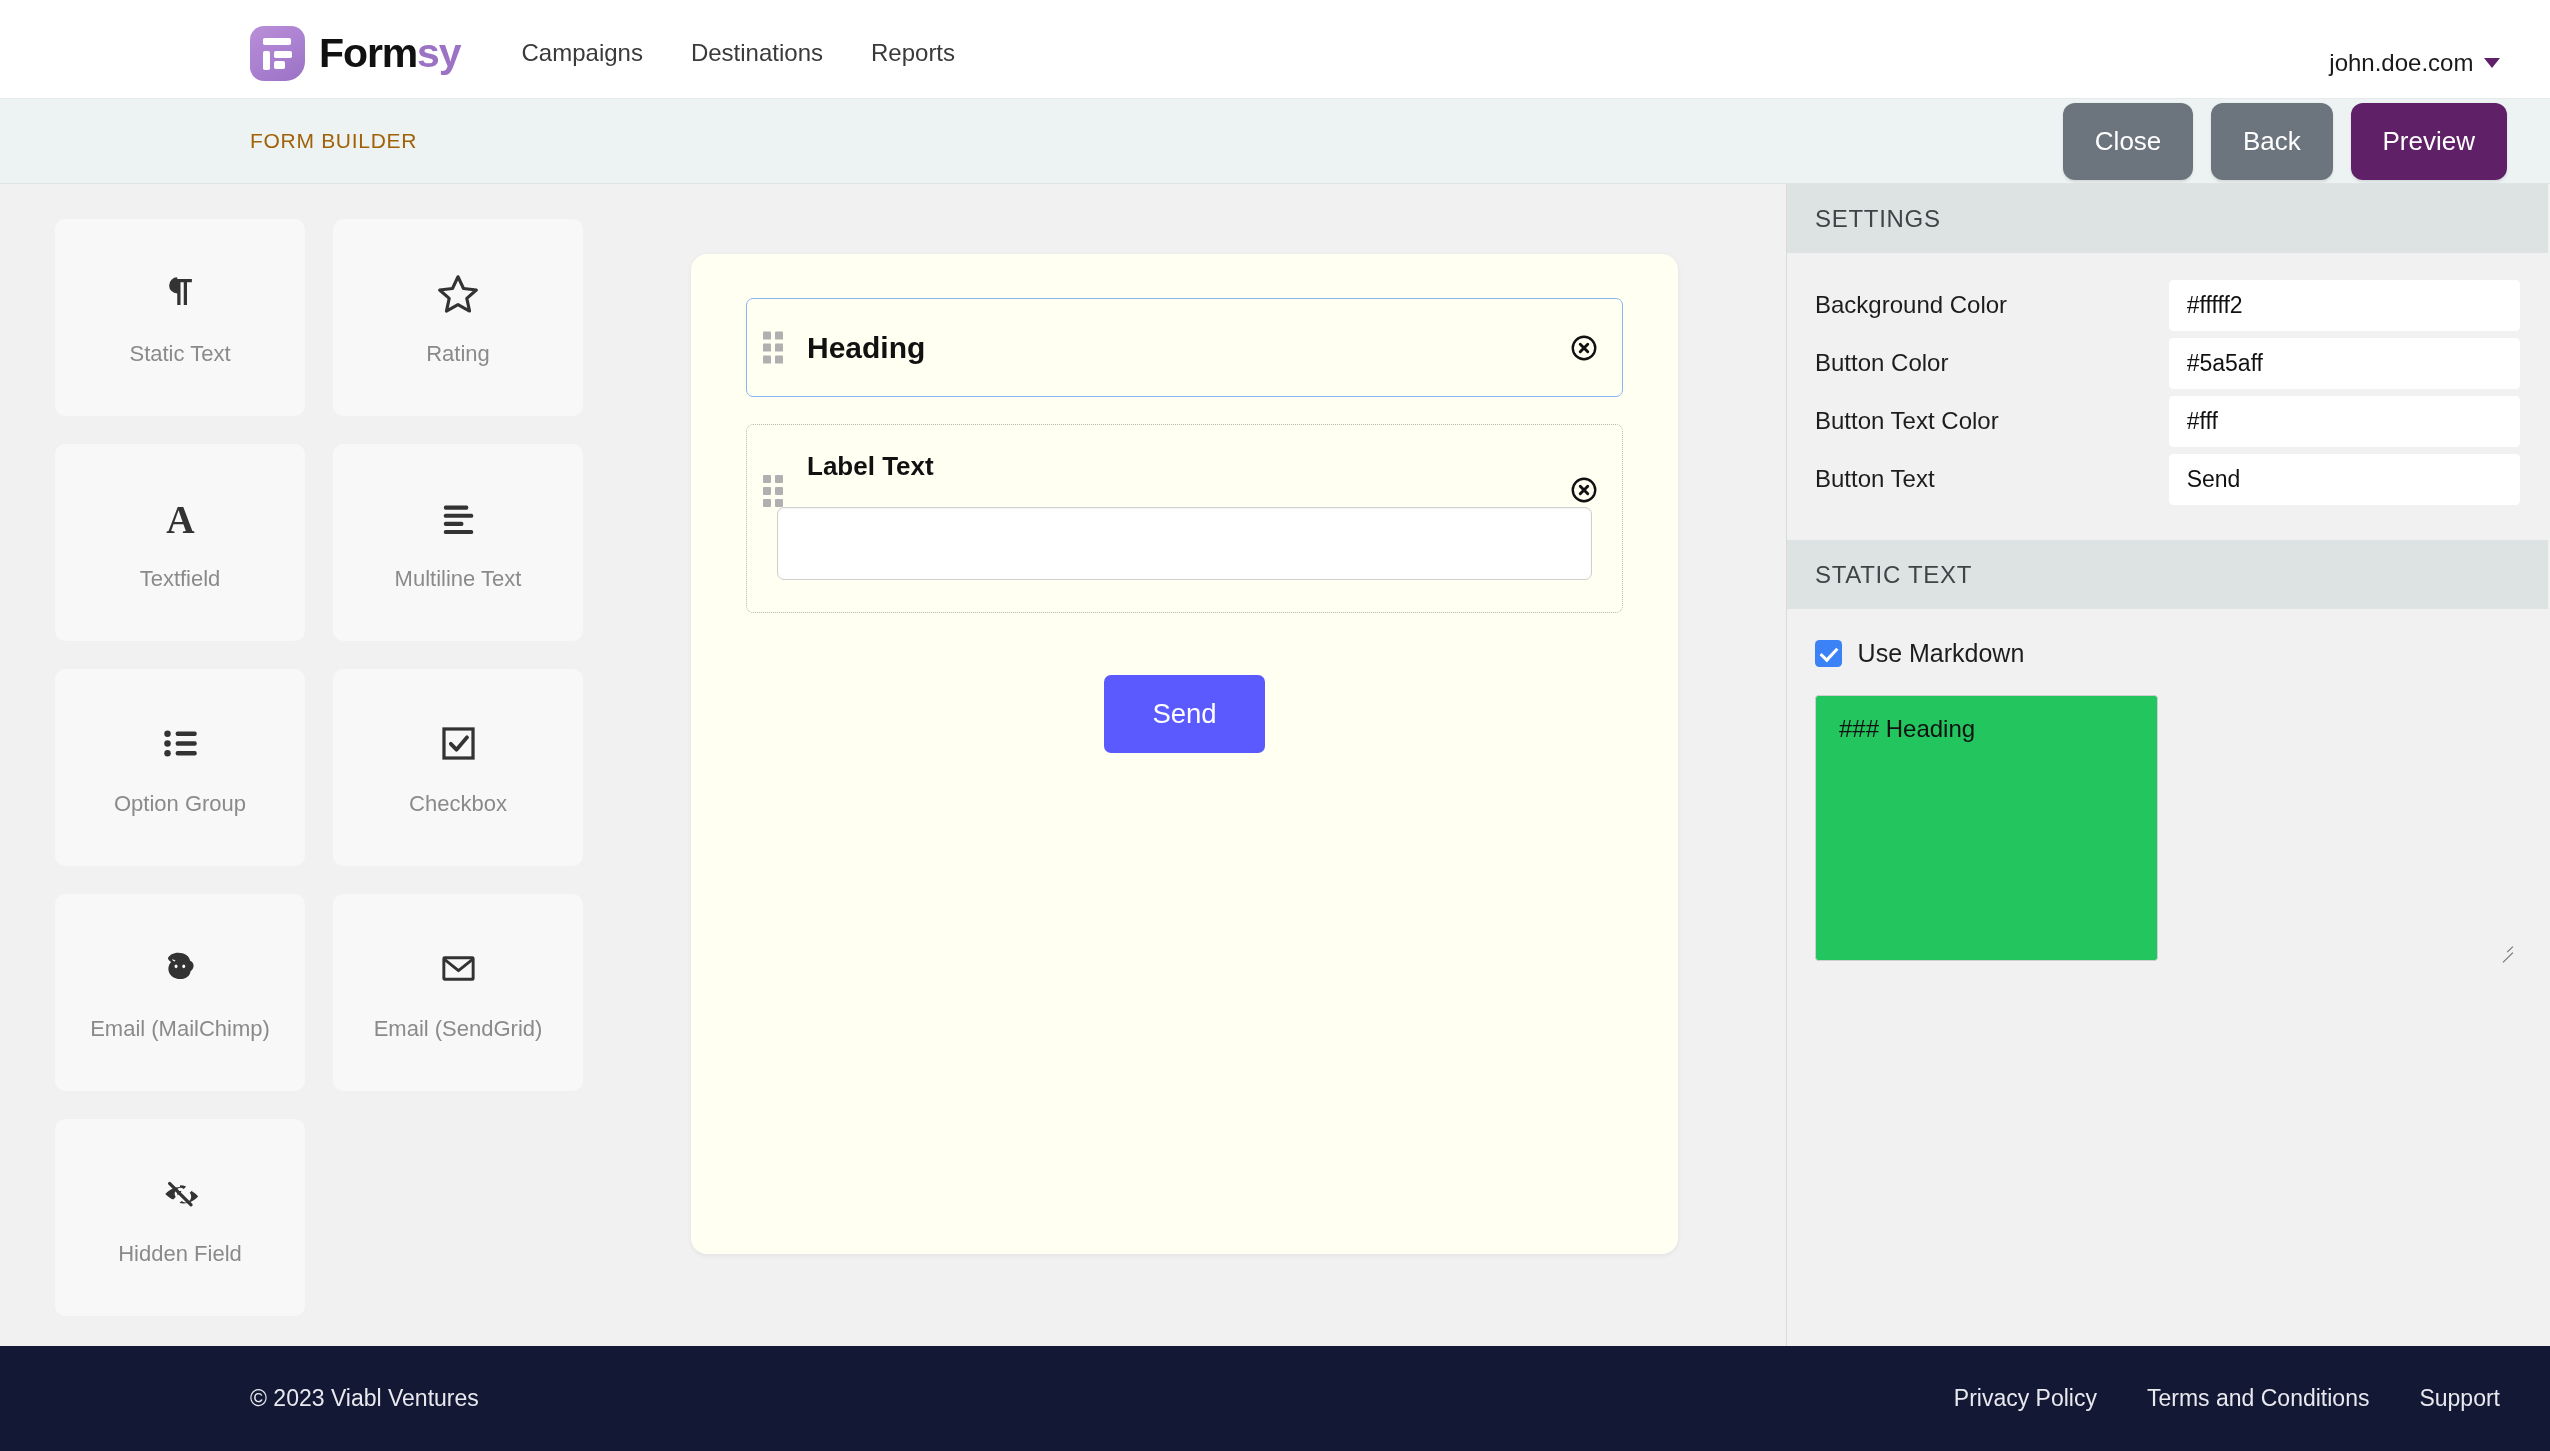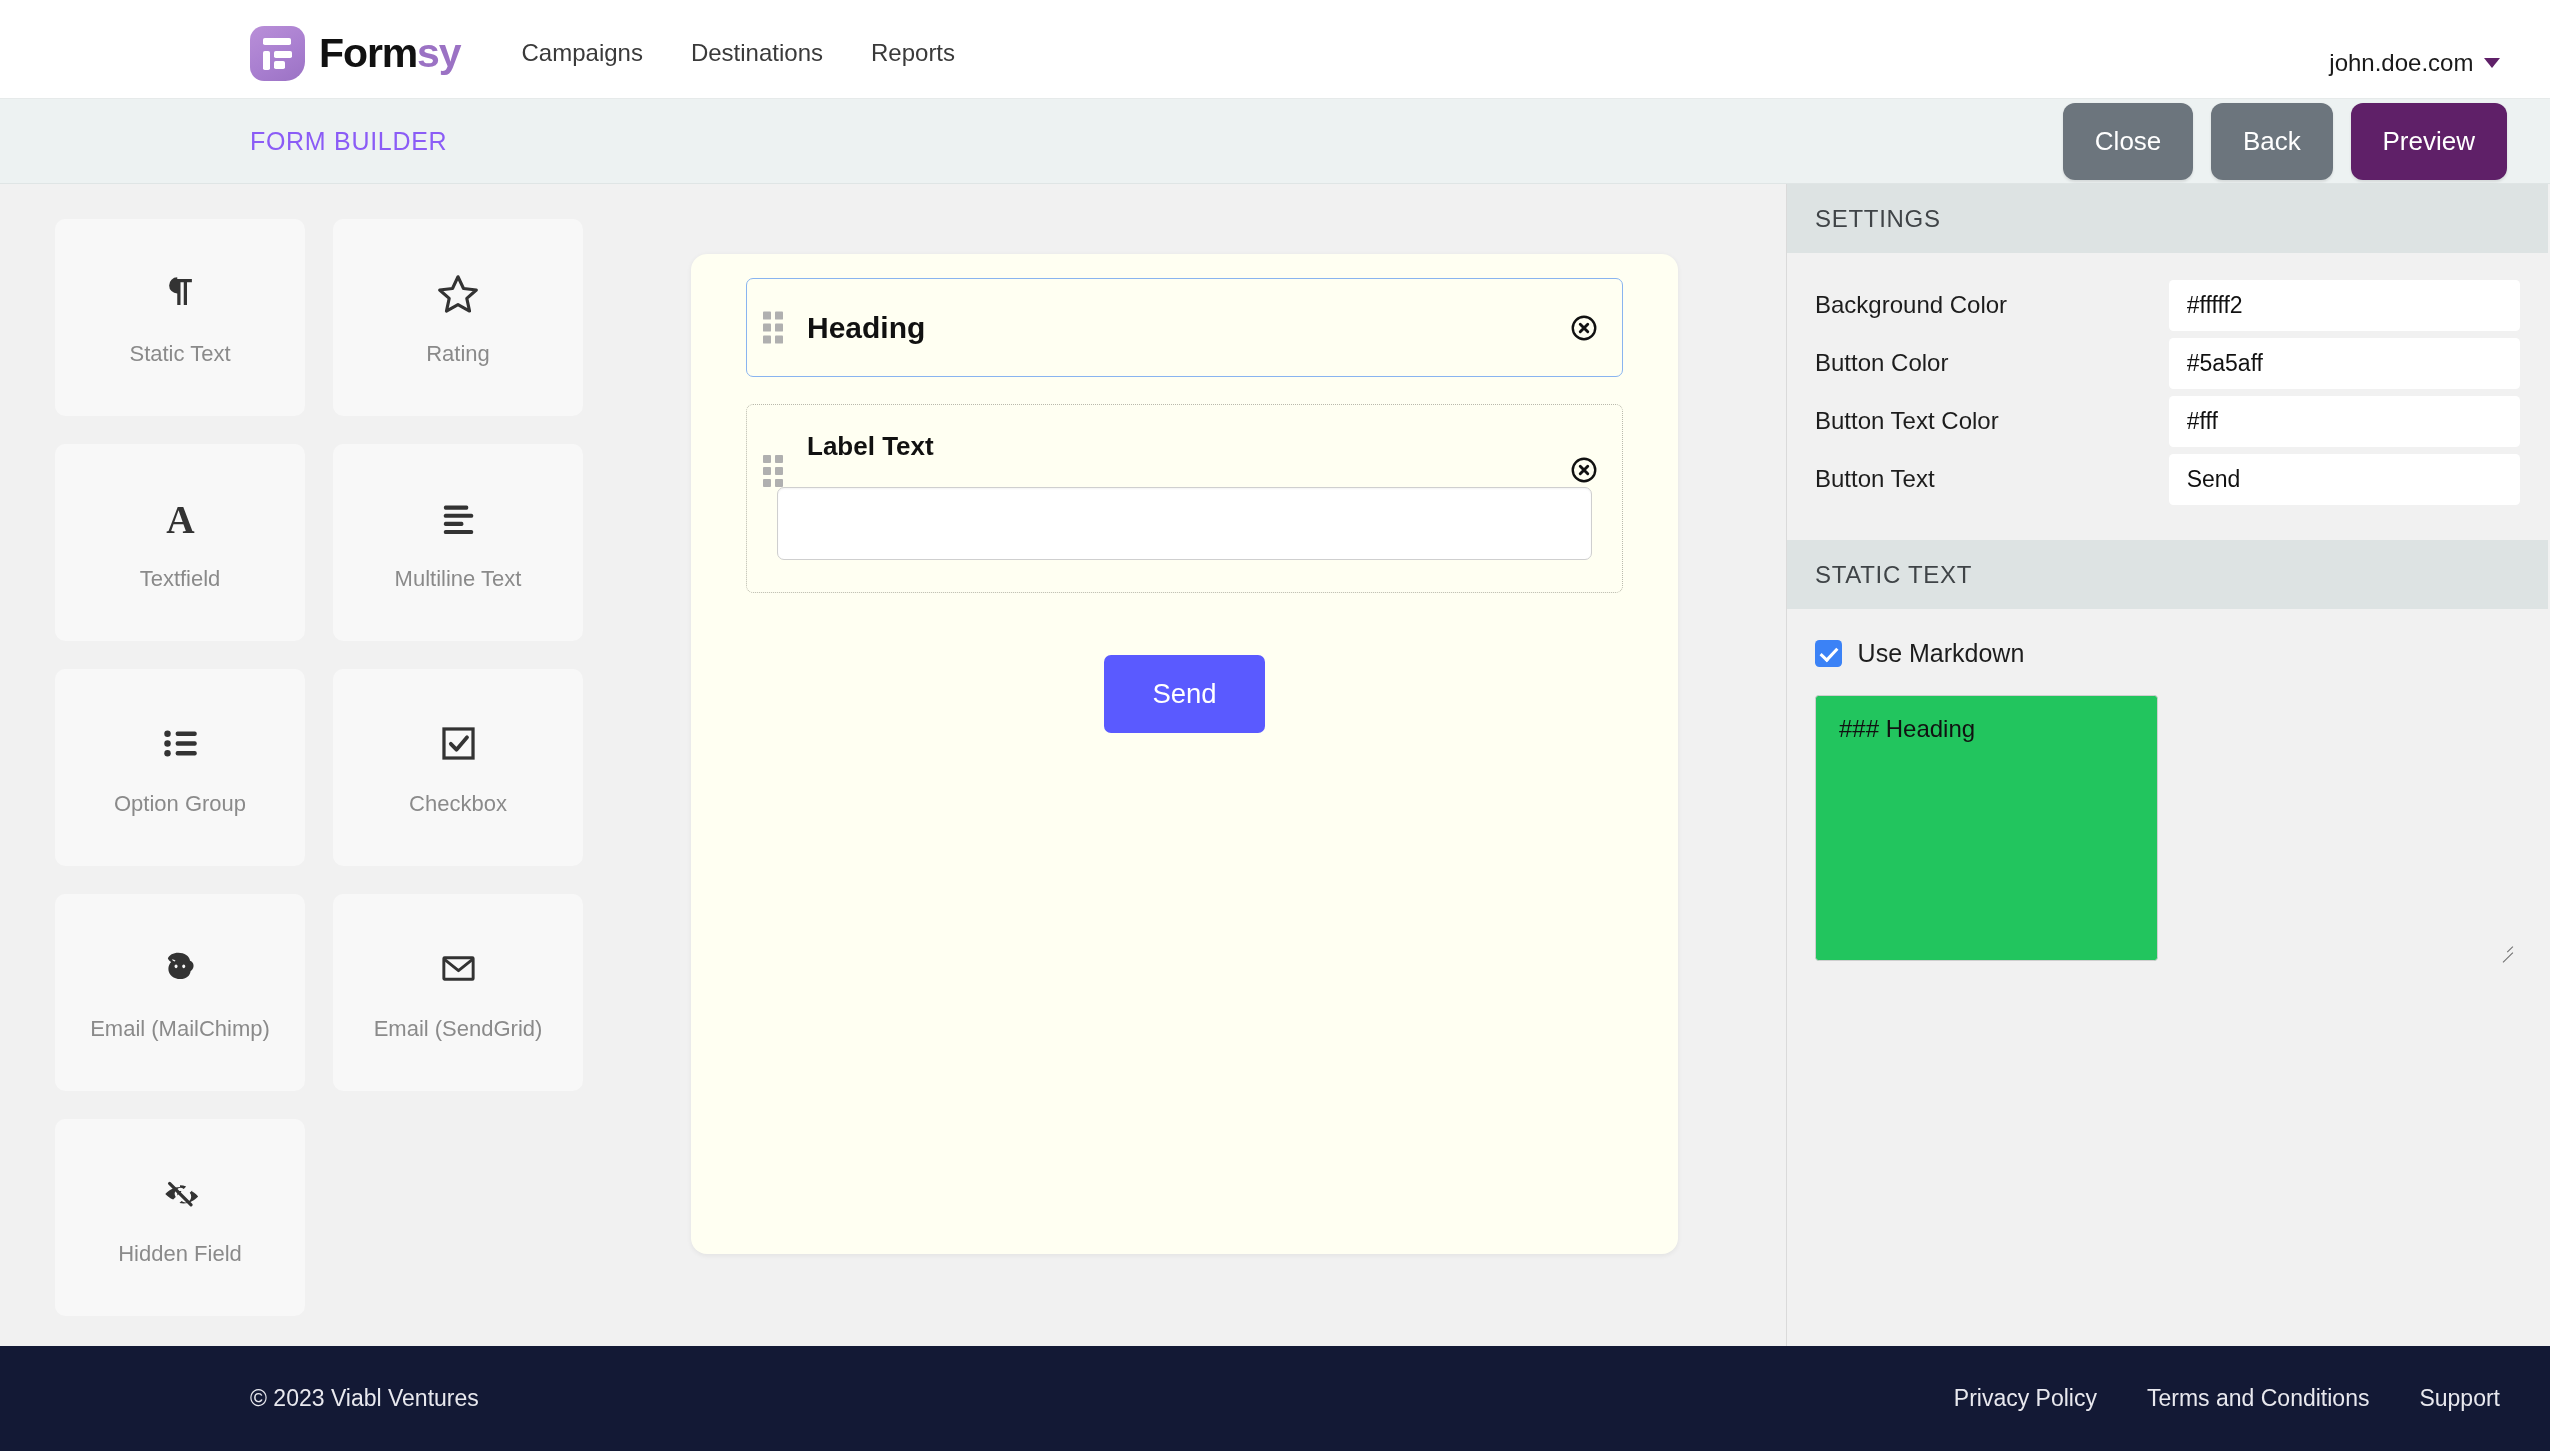--- a/index.html
+++ b/index.html
@@ -53,21 +53,21 @@
 
   
   .subheader {
     height: 85px; flex: 0 0 85px;
     background: #edf2f2;
     display: flex; align-items: center;
     padding: 0 43px 0 250px;
     border-bottom: 0.9px solid #dfe5e5;
   }
   .subheader-title {
-    font-size: 25px; color: #8b5cf6; letter-spacing: 0.7px;
+    font-size: 21px; color: #a16207; letter-spacing: 0.7px;
   }
   .sub-spacer { flex: 1; }
   .sub-actions { display: flex; gap: 17.7px; }
   .btn {
     border: none; border-radius: 12px;
     font-family: "Liberation Sans", sans-serif;
     font-size: 26px; color: #ffffff;
     padding: 0 32px; height: 77px;
     cursor: pointer; white-space: nowrap;
     box-shadow: 0 1.8px 2.7px rgba(0,0,0,0.10);
@@ -110,21 +110,21 @@
 
   
   .canvas-wrap {
     flex: 1; display: flex; justify-content: center;
     padding: 35px 0 0 0;
   }
   .form-canvas {
     width: 987px; height: 1000px;
     background: #fffff2;
     border-radius: 16px;
-    padding: 24px 55px;
+    padding: 44px 55px;
     box-shadow: 0 1.8px 5.3px rgba(0,0,0,0.06);
   }
   .block {
     position: relative;
     padding: 26.6px 30px;
     border-radius: 7px;
   }
   .block-selected {
     border: 1.8px solid #89b4f0;
     min-height: 99px;

